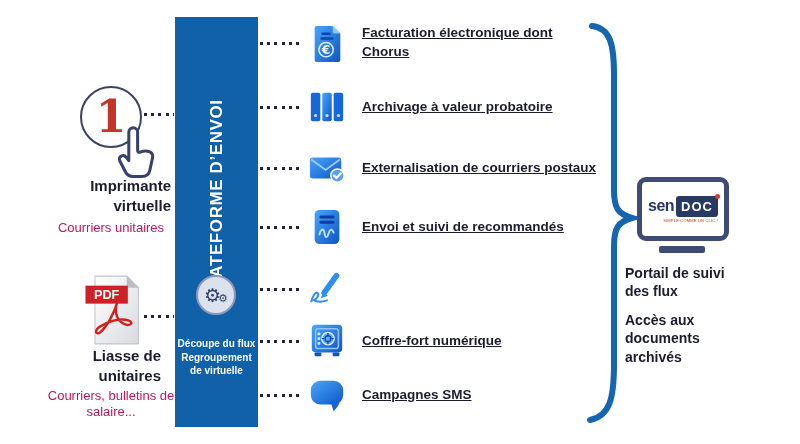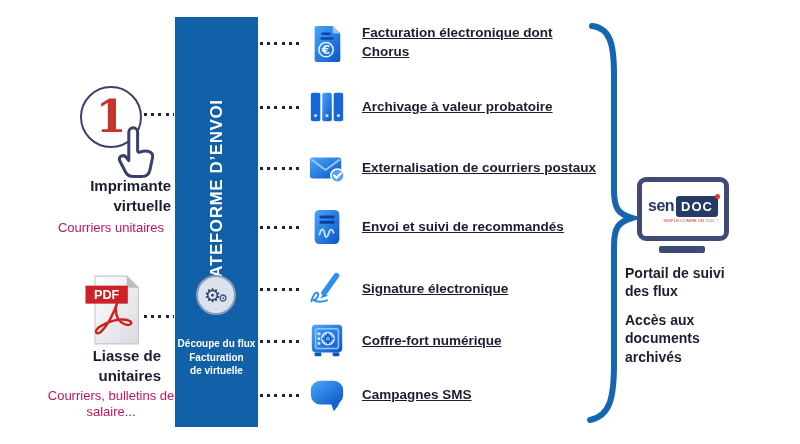--- a/index.html
+++ b/index.html
@@ -65,21 +65,21 @@
 <div class="canvas">
 
   <div class="platform-bar">
     <div class="platform-label">PLATEFORME D’ENVOI</div>
     <div class="gear-circle">
       <span class="gear-big">⚙</span>
       <span class="gear-small">⚙</span>
     </div>
     <div class="platform-functions">
       <span style="display:block">Découpe du flux</span>
-      <span style="display:block">Facturation</span>
+      <span style="display:block">Regroupement</span>
       <span style="display:block">de virtuelle</span>
     </div>
   </div>
 
   <div class="abs one-circle">
     <span class="one-digit">1</span>
   </div>
   <svg class="abs hand" width="50" height="55" viewBox="0 0 36 40">
     <path d="M13.5 6 a3.2 3.2 0 0 1 6.4 0 v13.5 c0 .9 .9 1.3 1.8 1 2.6 -1.1 4.4 -1.3 6.6 -.4 1.9 .8 2.9 2.4 2.5 4.3 l-2 9.2 c-.6 2.8 -2.9 4.6 -5.7 4.6 h-6.3 c-2.4 0 -4.7 -1.3 -5.8 -3.5 l-4.1 -8 c-.8 -1.5 0 -3.2 1.7 -3.6 1.1 -.3 2.3 .2 3 1.1 l1.9 2.4 z" fill="#fff" stroke="#39406b" stroke-width="2.2" stroke-linejoin="round"></path>
   </svg>
@@ -176,21 +176,20 @@
     <div class="svc-label">Envoi et suivi de recommandés</div>
   </div>
 
   <div class="service-row" style="top:269px">
     <div class="dots"></div>
     <svg class="svc-icon" viewBox="0 0 40 40">
       <path d="M17 24 L30 6" stroke="#2f8ef2" stroke-width="6" stroke-linecap="round"></path>
       <path d="M13 30 l3.5 -6 l4.5 3 z" fill="#2f8ef2"></path>
       <path d="M3.5 33 q3 -10 6 -9 q2.5 1 .5 4.5 q-2 3.5 -4.5 3 q5.5 3.5 14.5 .5" fill="none" stroke="#2f8ef2" stroke-width="2.1" stroke-linecap="round"></path>
     </svg>
-    <div class="svc-label">Signature électronique</div>
   </div>
 
   <div class="service-row" style="top:375px">
     <div class="dots"></div>
     <svg class="svc-icon" viewBox="0 0 40 40">
       <defs>
           <linearGradient id="g7" x1="0" y1="0" x2="1" y2="1">
         <stop offset="0" stop-color="#4aa6fa"></stop>
             <stop offset="1" stop-color="#0d55c6"></stop>
           </linearGradient>

